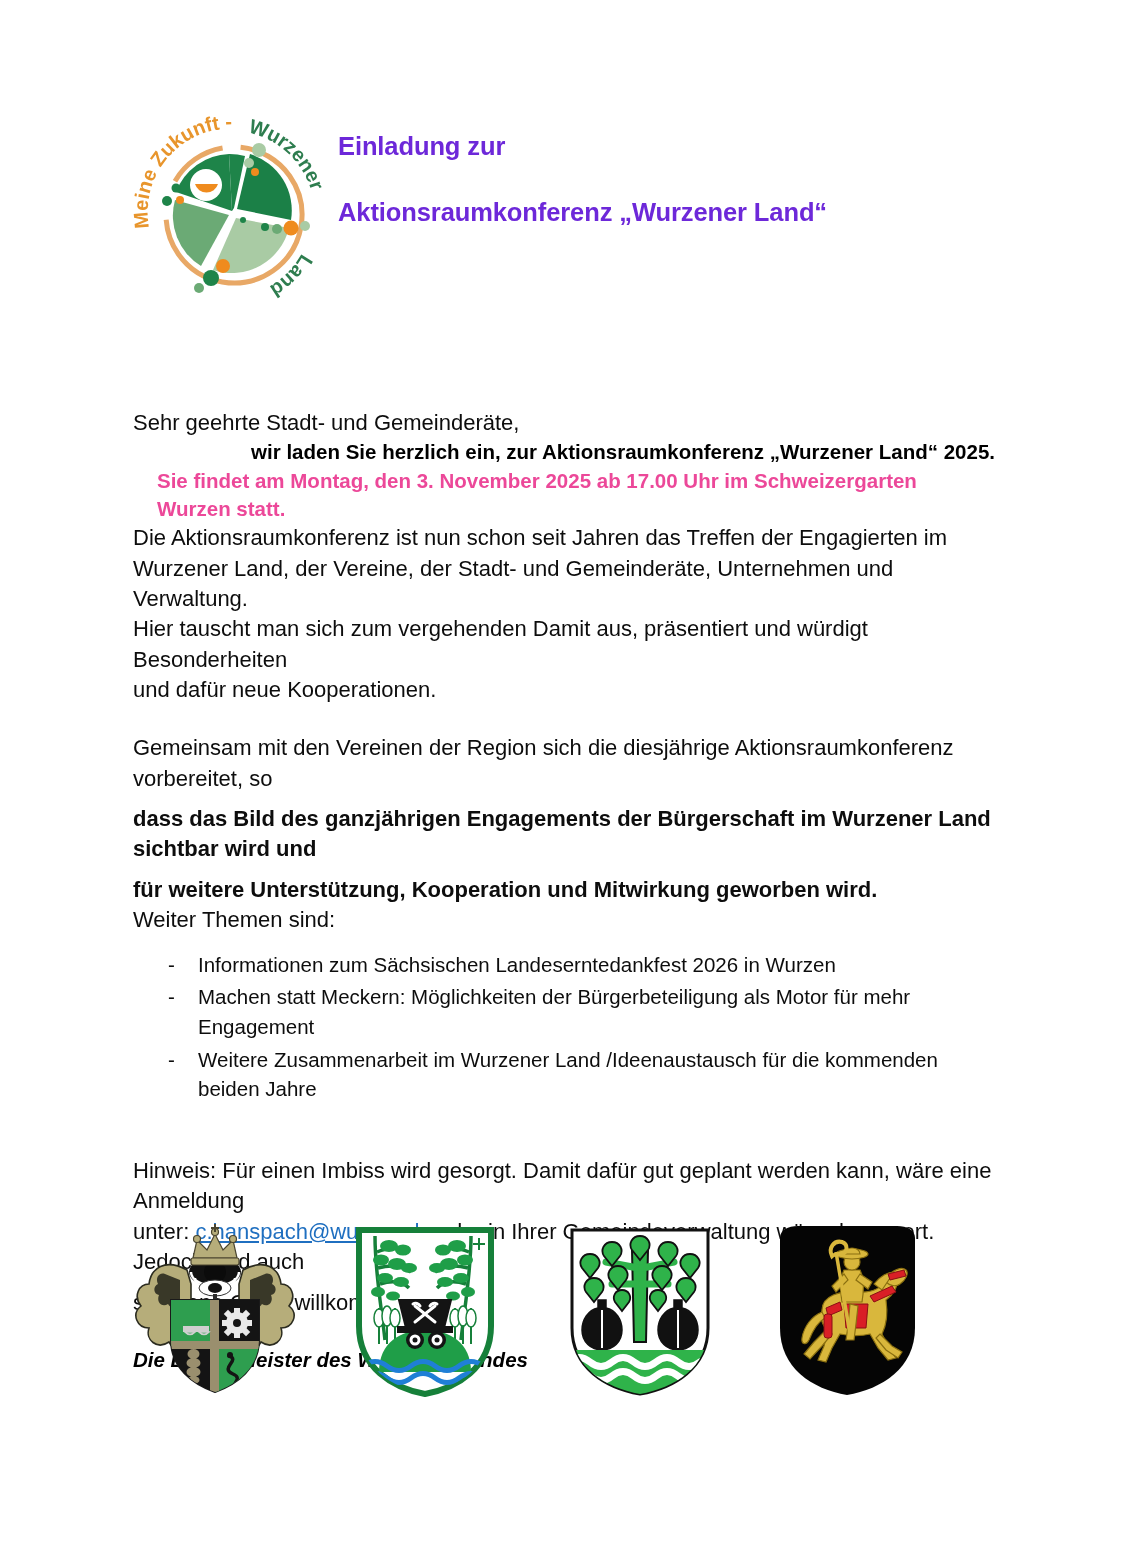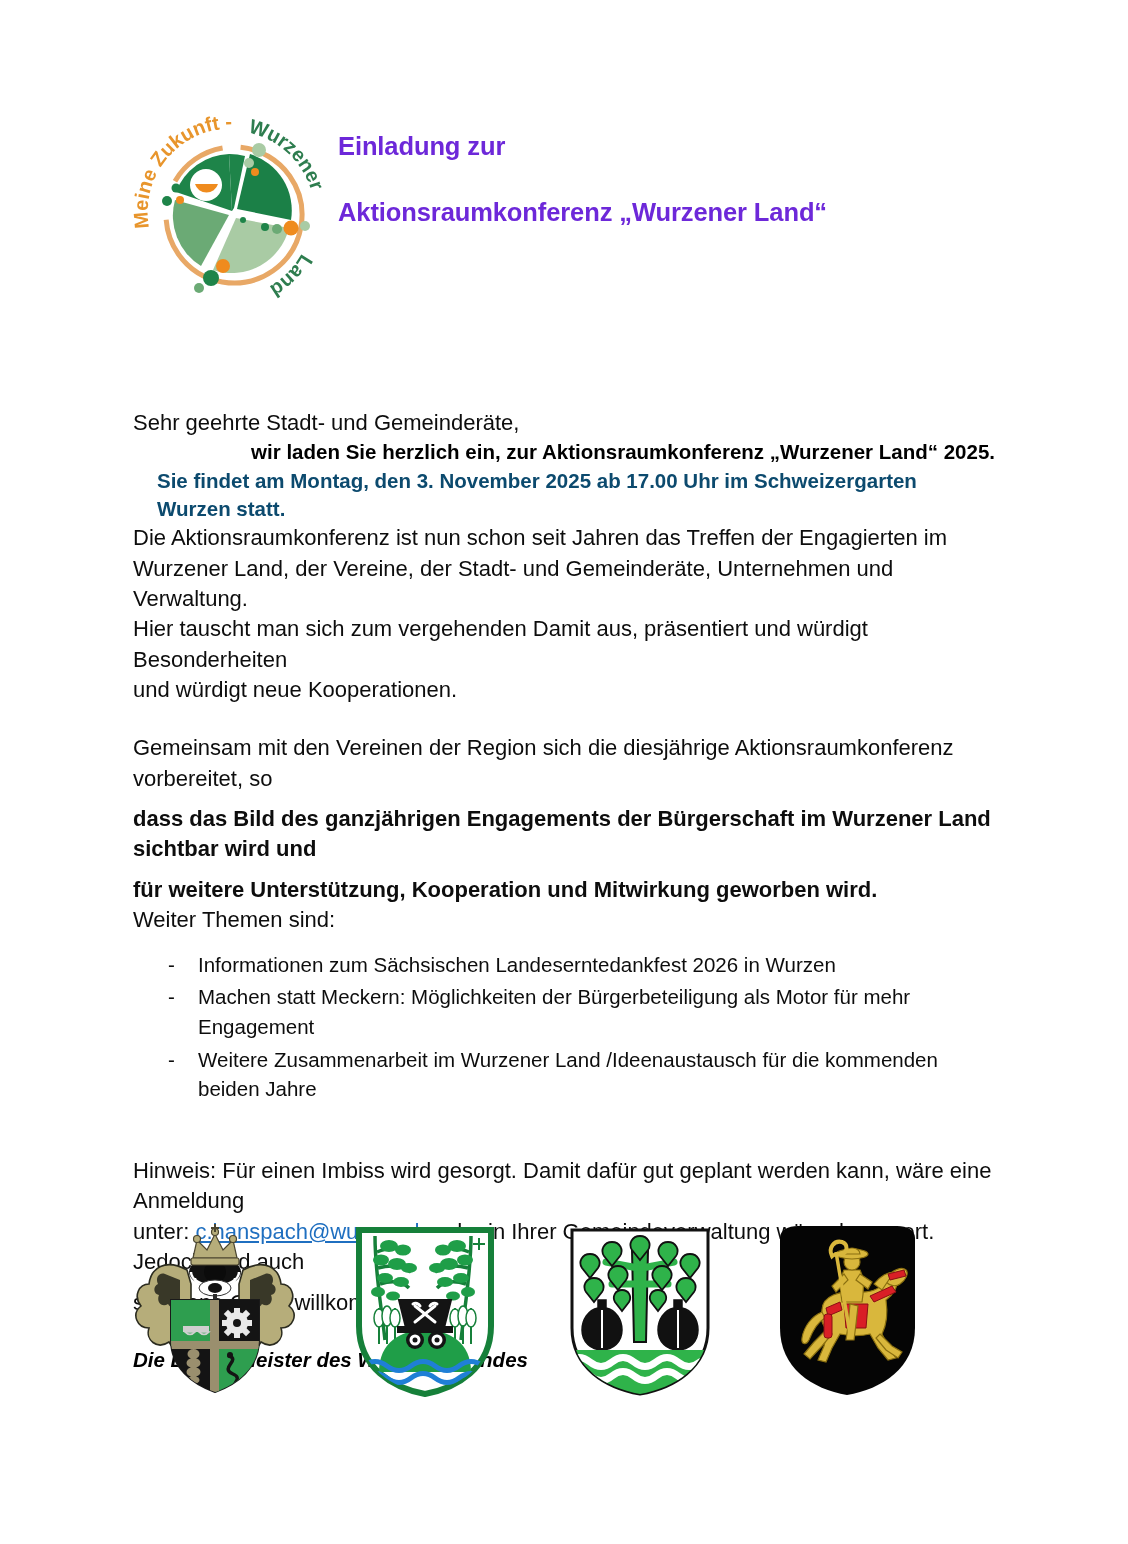--- a/index.html
+++ b/index.html
@@ -78,21 +78,21 @@
     font-size: 20.5px;
     color: #000000;
     margin: 0;
     padding-left: 98px;
     line-height: 1.38;
     text-align: right;
   }
   .bold-center-2 {
     font-weight: bold;
     font-size: 20.5px;
-    color: #0c4a6e;
+    color: #ec4899;
     margin: 0;
     padding-left: 24px;
     line-height: 1.38;
   }
 
   .tight-block .para + .para { margin-top: 10px; font-weight: bold; }
 
   
   .topic-list {
     margin: 14px 0 0 0;
@@ -220,21 +220,21 @@
     <p class="para">Sehr geehrte Stadt- und Gemeinderäte,</p>
 
     <p class="bold-center-1 sp-28">wir laden Sie herzlich ein, zur Aktionsraumkonferenz „Wurzener Land“  2025.</p>
 
     <p class="bold-center-2 sp-22">Sie findet am Montag, den 3. November 2025 ab 17.00 Uhr im Schweizergarten Wurzen statt.</p>
 
     <div class="sp-22">
       <p class="para">Die Aktionsraumkonferenz ist nun schon seit Jahren das Treffen der Engagierten im</p>
       <p class="para sp-22">Wurzener Land, der Vereine, der Stadt- und Gemeinderäte, Unternehmen und Verwaltung.</p>
       <p class="para sp-22">Hier tauscht man sich zum vergehenden Damit aus, präsentiert und würdigt Besonderheiten</p>
-      <p class="para sp-22">und würdigt neue Kooperationen.</p>
+      <p class="para sp-22">und dafür neue Kooperationen.</p>
     </div>
 
     <div class="sp-28 tight-block">
       <p class="para">Gemeinsam mit den Vereinen der Region sich die diesjährige Aktionsraumkonferenz vorbereitet, so</p>
       <p class="para">dass das Bild des ganzjährigen Engagements der Bürgerschaft im Wurzener Land sichtbar wird und</p>
       <p class="para">für weitere Unterstützung, Kooperation und Mitwirkung geworben wird.</p>
     </div>
 
     <p class="para sp-22">Weiter Themen sind:</p>
 

